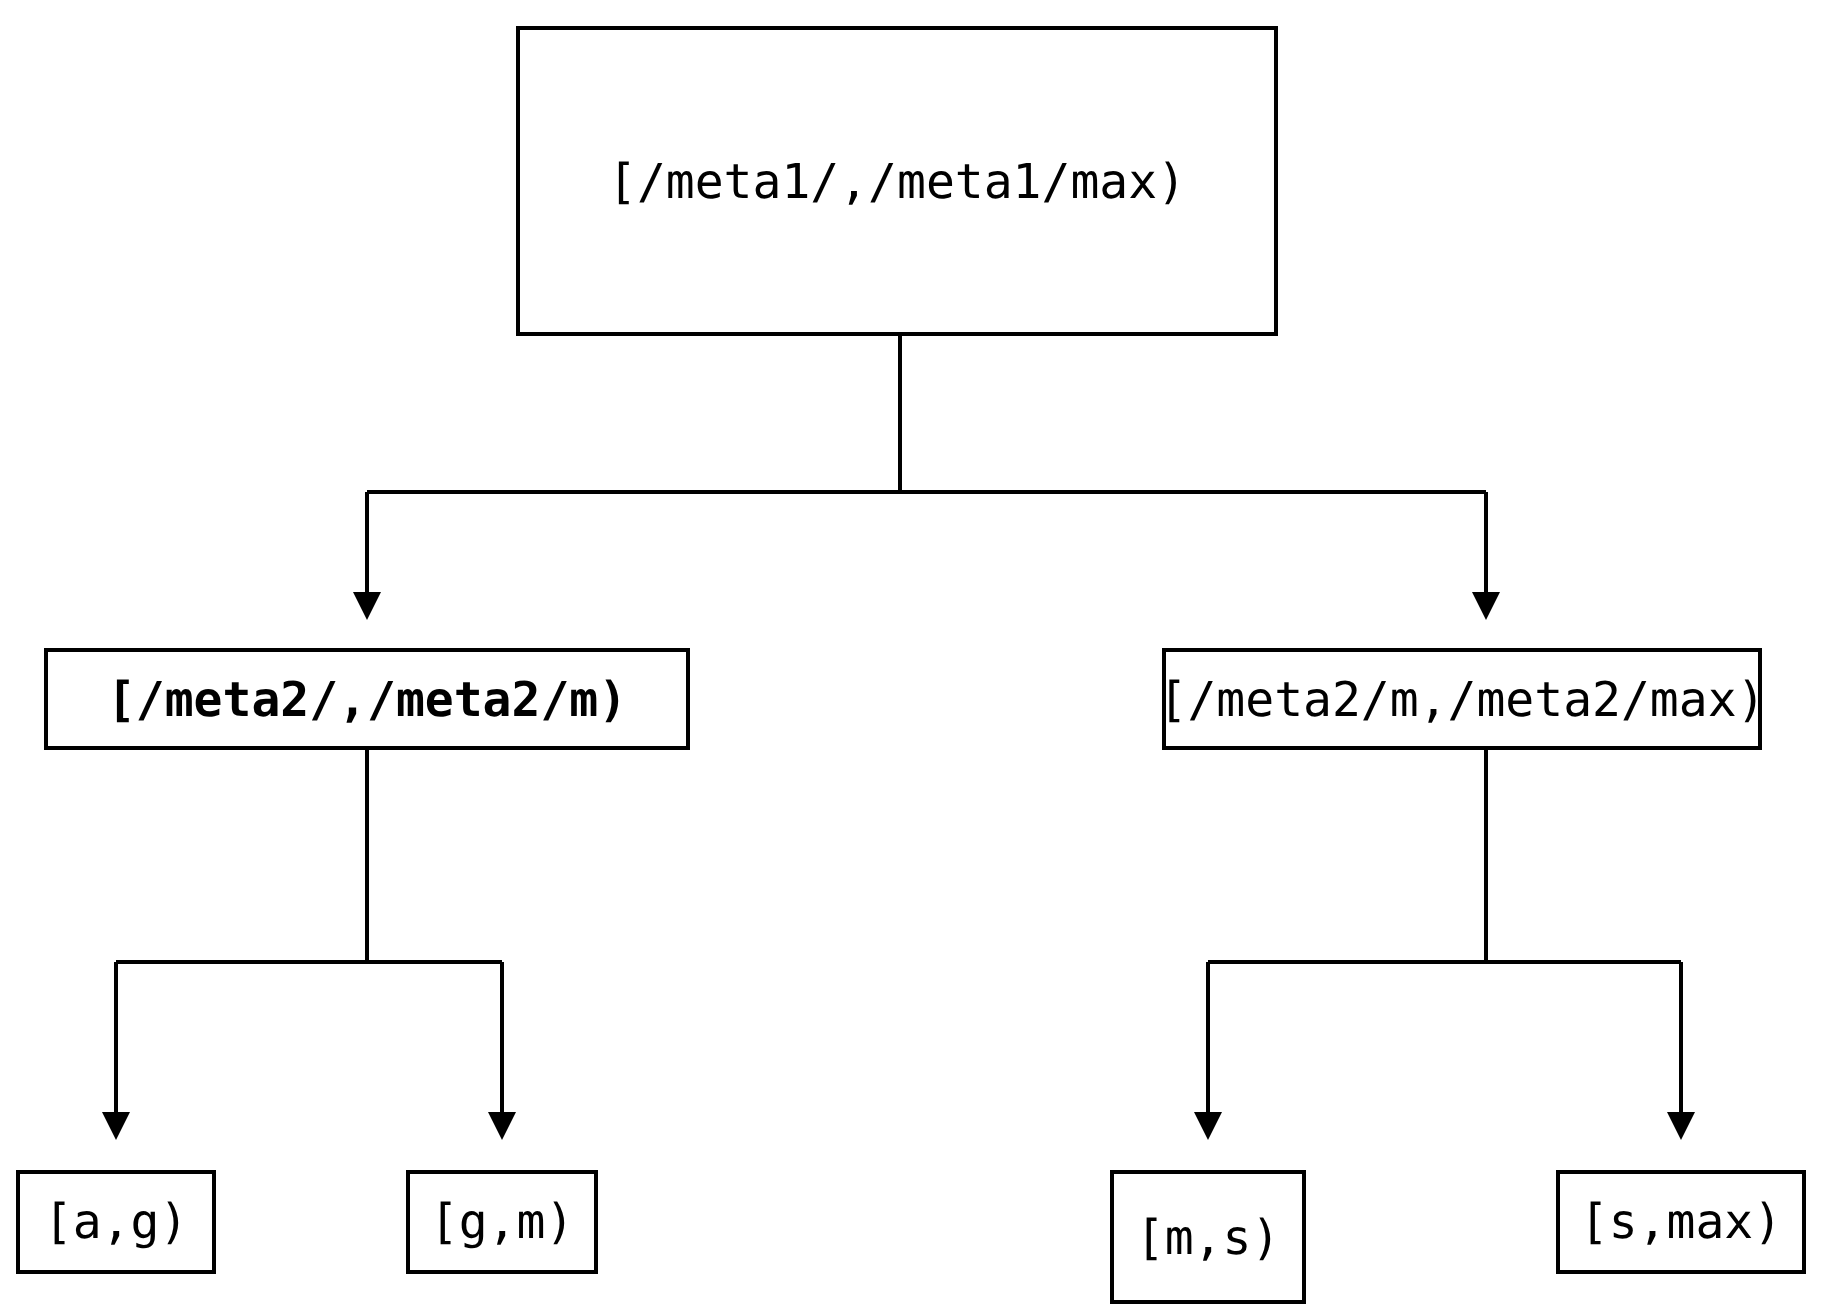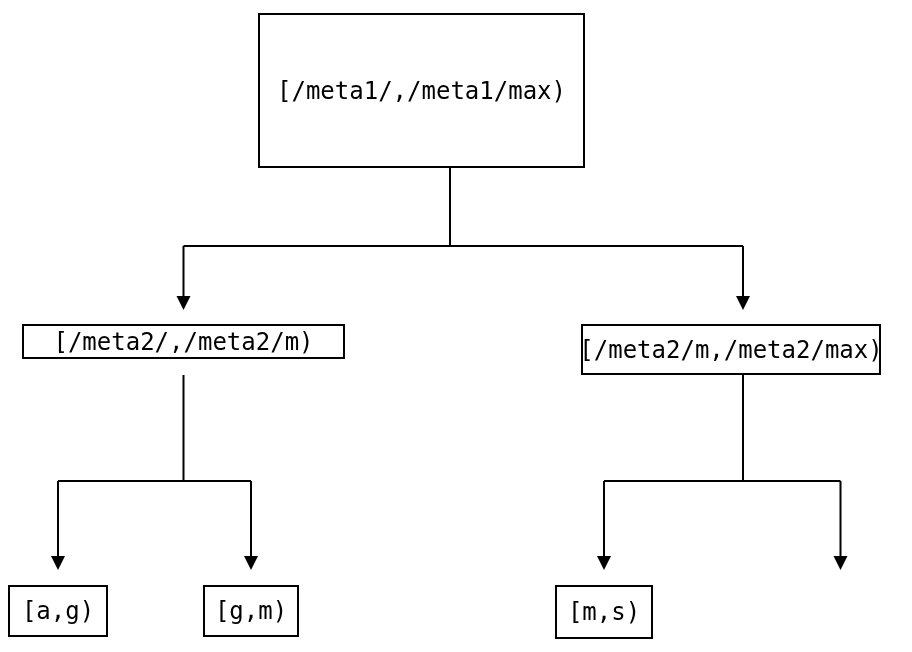--- a/index.html
+++ b/index.html
@@ -42,26 +42,26 @@
     border: 2px solid var(--line);
     background: var(--bg);
     color: var(--text);
     display: flex;
     align-items: center;
     justify-content: center;
     font-size: 24px;
     line-height: 1;
     white-space: pre;
   }
-  .node-root   { left: 258px; top: 13px;  width: 327px; height: 155px; }
-  .node-l2-left  { left: 22px;  top: 324px; width: 323px; height: 35px; }
+  .node-root   { left: 258px; top: 13px;  width: 381px; height: 155px; }
+  .node-l2-left  { left: 22px;  top: 324px; width: 323px; height: 51px; font-weight: bold; }
   .node-l2-right { left: 581px; top: 324px; width: 300px; height: 51px; }
   .leaf-ag   { left: 8px;   top: 585px; width: 100px; height: 52px; }
   .leaf-gm   { left: 203px; top: 585px; width: 96px;  height: 52px; }
-  .leaf-ms   { left: 555px; top: 585px; width: 98px;  height: 54px; }
+  .leaf-ms   { left: 555px; top: 585px; width: 98px;  height: 67px; }
   .leaf-smax { left: 778px; top: 585px; width: 125px; height: 52px; }
 </style>
 </head>
 <body>
 
 <div class="canvas">
 
   <svg class="connectors" viewBox="0 0 912 652" xmlns="http://www.w3.org/2000/svg">
 
     <path d="M450 168 V246 M183.5 246 H743 M183.5 246 V297 M743 246 V297"></path>
@@ -82,14 +82,15 @@
   <div class="node node-l2-left">[/meta2/,/meta2/m)</div>
 
   <div class="node node-l2-right">[/meta2/m,/meta2/max)</div>
 
   <div class="node leaf-gm">[g,m)</div>
 
   <div class="node leaf-ag">[a,g)</div>
 
   <div class="node leaf-ms">[m,s)</div>
 
+  <div class="node leaf-smax">[s,max)</div>
 
 </div>
 
 </body></html>

